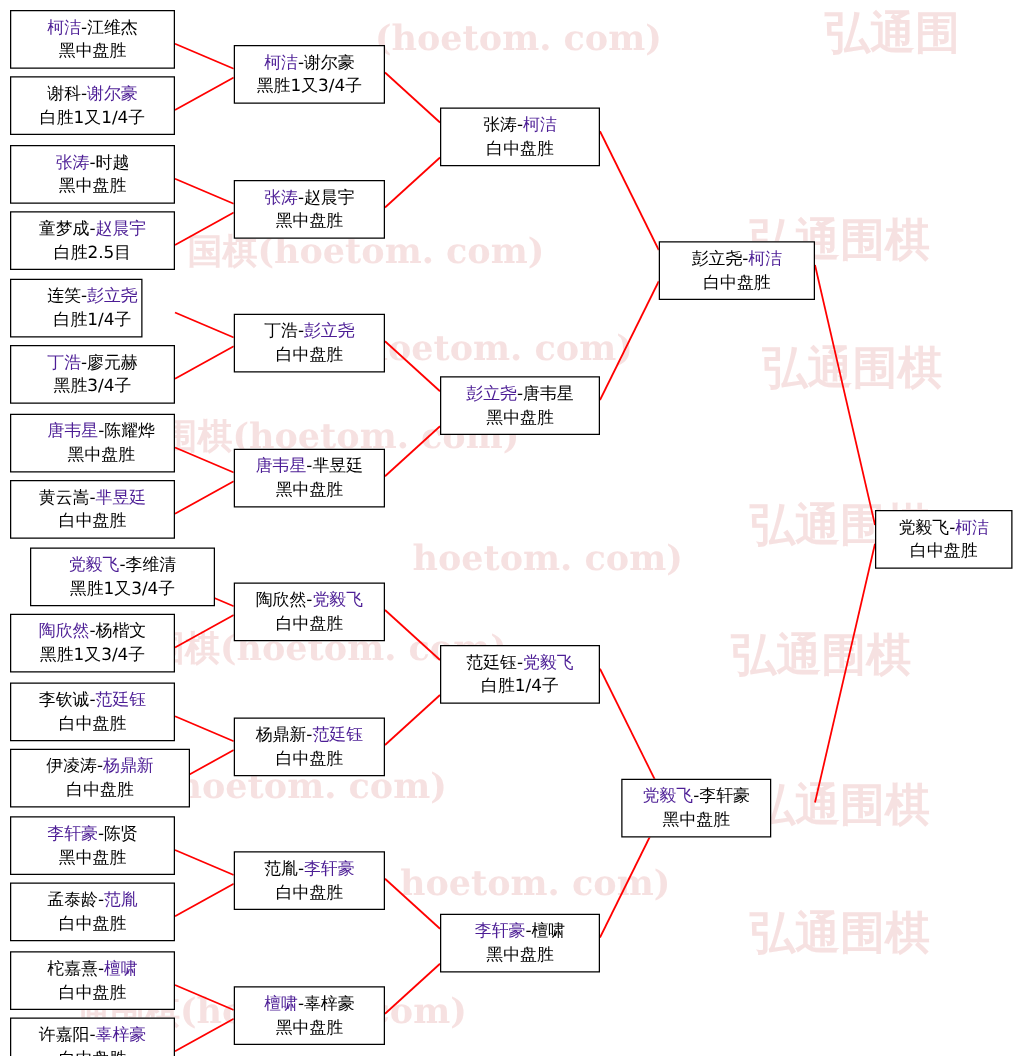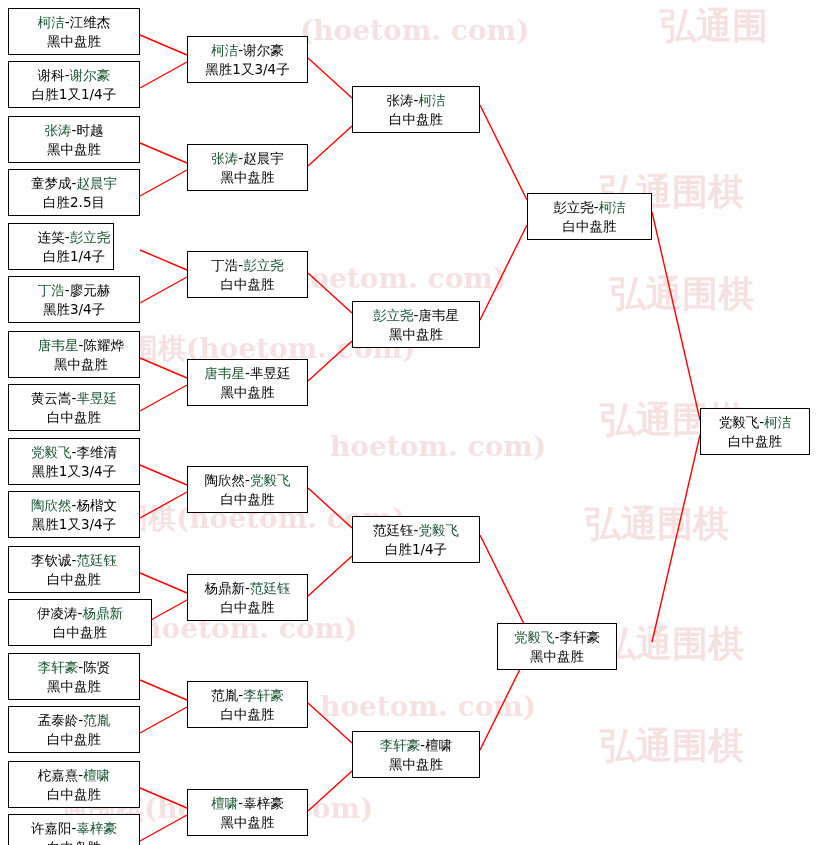--- a/index.html
+++ b/index.html
@@ -51,32 +51,33 @@
     line-height: 1.55;
     padding: 3px 2px 4px 2px;
     color: #000000;
     white-space: nowrap;
     overflow: hidden;
   }
   .node .l1, .node .l2 {
     display: block;
     height: 19px;
   }
-  .win { color: #14532d; }
+  .win { color: #4c1d95; }
   .lose { color: #000000; }
 </style>
 </head>
 <body>
 
 <div id="bracket-root">
 
   <div id="watermark-layer">
       <div class="wm wm-big" style="left: 660px; top: 2px;">弘通围</div>
       <div class="wm wm-small" style="left: 300px; top: 14px;">(hoetom. com)</div>
       <div class="wm wm-big" style="left: 600px; top: 168px;">弘通围棋</div>
+      <div class="wm wm-small" style="left: 150px; top: 182px;">国棋(hoetom. com)</div>
       <div class="wm wm-small" style="left: 290px; top: 262px;">hoetom. com)</div>
       <div class="wm wm-big" style="left: 610px; top: 270px;">弘通围棋</div>
       <div class="wm wm-small" style="left: 130px; top: 330px;">围棋(hoetom. com)</div>
       <div class="wm wm-big" style="left: 600px; top: 396px;">弘通围棋</div>
       <div class="wm wm-small" style="left: 330px; top: 430px;">hoetom. com)</div>
       <div class="wm wm-small" style="left: 120px; top: 500px;">围棋(hoetom. com)</div>
       <div class="wm wm-big" style="left: 585px; top: 500px;">弘通围棋</div>
       <div class="wm wm-big" style="left: 600px; top: 620px;">弘通围棋</div>
       <div class="wm wm-small" style="left: 100px; top: 610px;">棋(hoetom. com)</div>
       <div class="wm wm-small" style="left: 320px; top: 690px;">hoetom. com)</div>
@@ -143,21 +144,21 @@
         <span class="l2">黑胜3/4子</span>
       </div>
       <div class="node" style="left: 8px; top: 331px; width: 132px; padding-left: 16px;">
         <span class="l1"><span class="win">唐韦星</span><span class="lose">-</span><span class="lose">陈耀烨</span></span>
         <span class="l2">黑中盘胜</span>
       </div>
       <div class="node" style="left: 8px; top: 384px; width: 132px;">
         <span class="l1"><span class="lose">黄云嵩</span><span class="lose">-</span><span class="win">芈昱廷</span></span>
         <span class="l2">白中盘胜</span>
       </div>
-      <div class="node" style="left: 8px; top: 438px; width: 132px;">
+      <div class="node" style="left: 24px; top: 438px; width: 148px;">
         <span class="l1"><span class="win">党毅飞</span><span class="lose">-</span><span class="lose">李维清</span></span>
         <span class="l2">黑胜1又3/4子</span>
       </div>
       <div class="node" style="left: 8px; top: 491px; width: 132px;">
         <span class="l1"><span class="win">陶欣然</span><span class="lose">-</span><span class="lose">杨楷文</span></span>
         <span class="l2">黑胜1又3/4子</span>
       </div>
       <div class="node" style="left: 8px; top: 546px; width: 132px;">
         <span class="l1"><span class="lose">李钦诚</span><span class="lose">-</span><span class="win">范廷钰</span></span>
         <span class="l2">白中盘胜</span>

